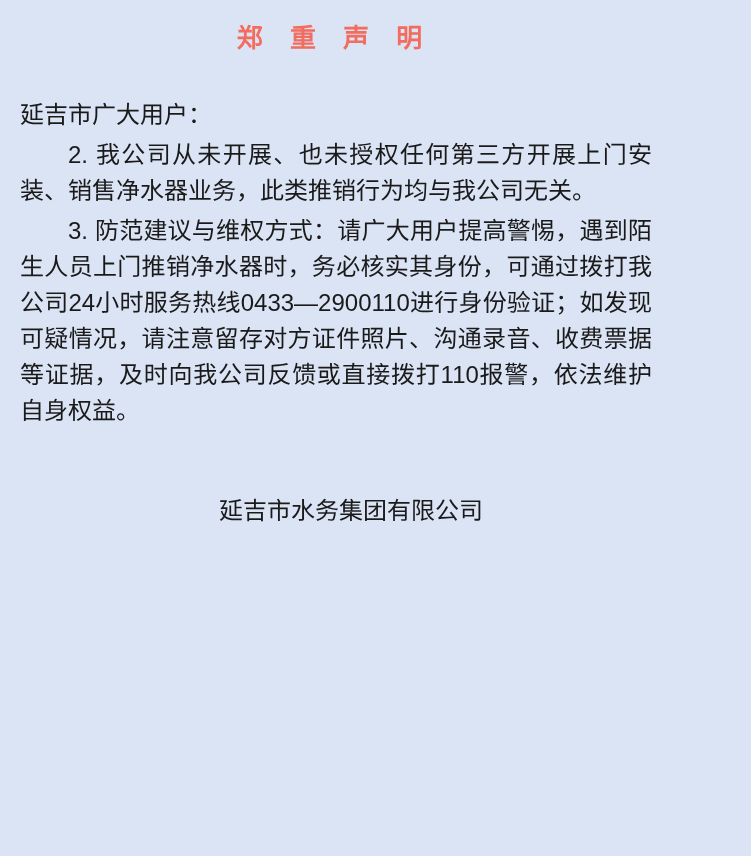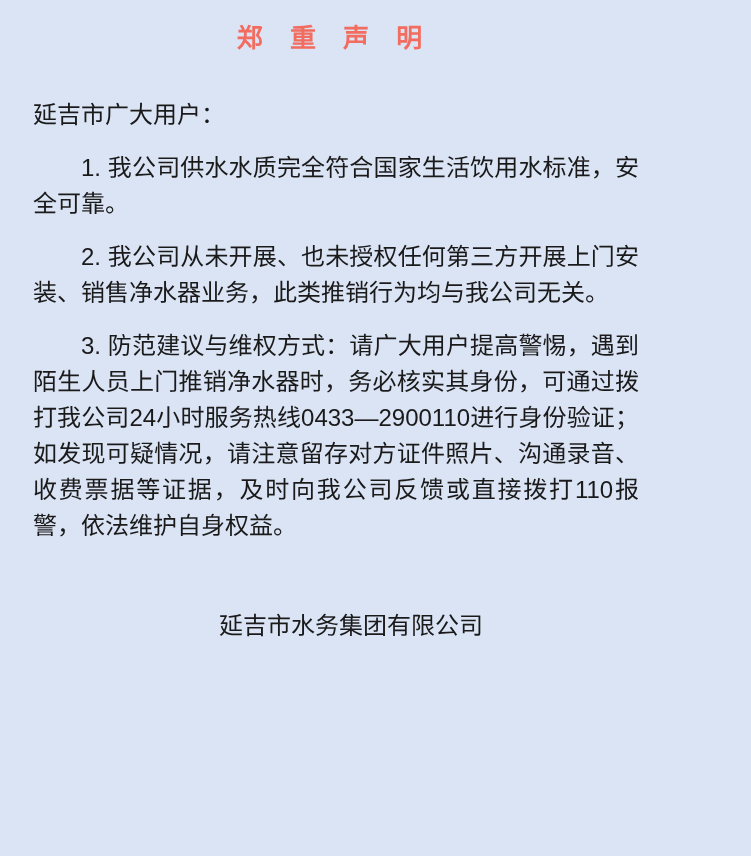--- a/index.html
+++ b/index.html
@@ -26,21 +26,21 @@
     letter-spacing: 10px;
     color: var(--title-color, #f26c5f);
   }
   .content {
     margin-top: 42px;
     padding: 0 13px 0 16px;
     font-size: 24px;
     line-height: 36px;
     text-align: justify;
   }
-  .content p { margin: 17px; }
+  .content p { margin: 4px; }
   .salutation { text-indent: 0; }
   .para { text-indent: 2em; }
   .closing {
     text-indent: 2em;
     margin-top: 14px !important;
   }
   .signature {
     margin-top: 64px;
     text-align: center;
     padding-left: 30px;
@@ -51,21 +51,20 @@
 <body>
 
 <div class="page">
   <h1 class="title">郑 重 声 明</h1>
 
   <div class="content">
     <p class="salutation">延吉市广大用户：</p>
 
 
 
-    <p class="para">1. 我公司供水水质完全符合国家生活饮用水标准，安全可靠。</p>
 
     <p class="para">2. 我公司从未开展、也未授权任何第三方开展上门安装、销售净水器业务，此类推销行为均与我公司无关。</p>
 
     <p class="para">3. 防范建议与维权方式：请广大用户提高警惕，遇到陌生人员上门推销净水器时，务必核实其身份，可通过拨打我公司24小时服务热线0433—2900110进行身份验证；如发现可疑情况，请注意留存对方证件照片、沟通录音、收费票据等证据，及时向我公司反馈或直接拨打110报警，依法维护自身权益。</p>
 
 
     <div class="signature">
       <p class="company">延吉市水务集团有限公司</p>
 
     </div>

